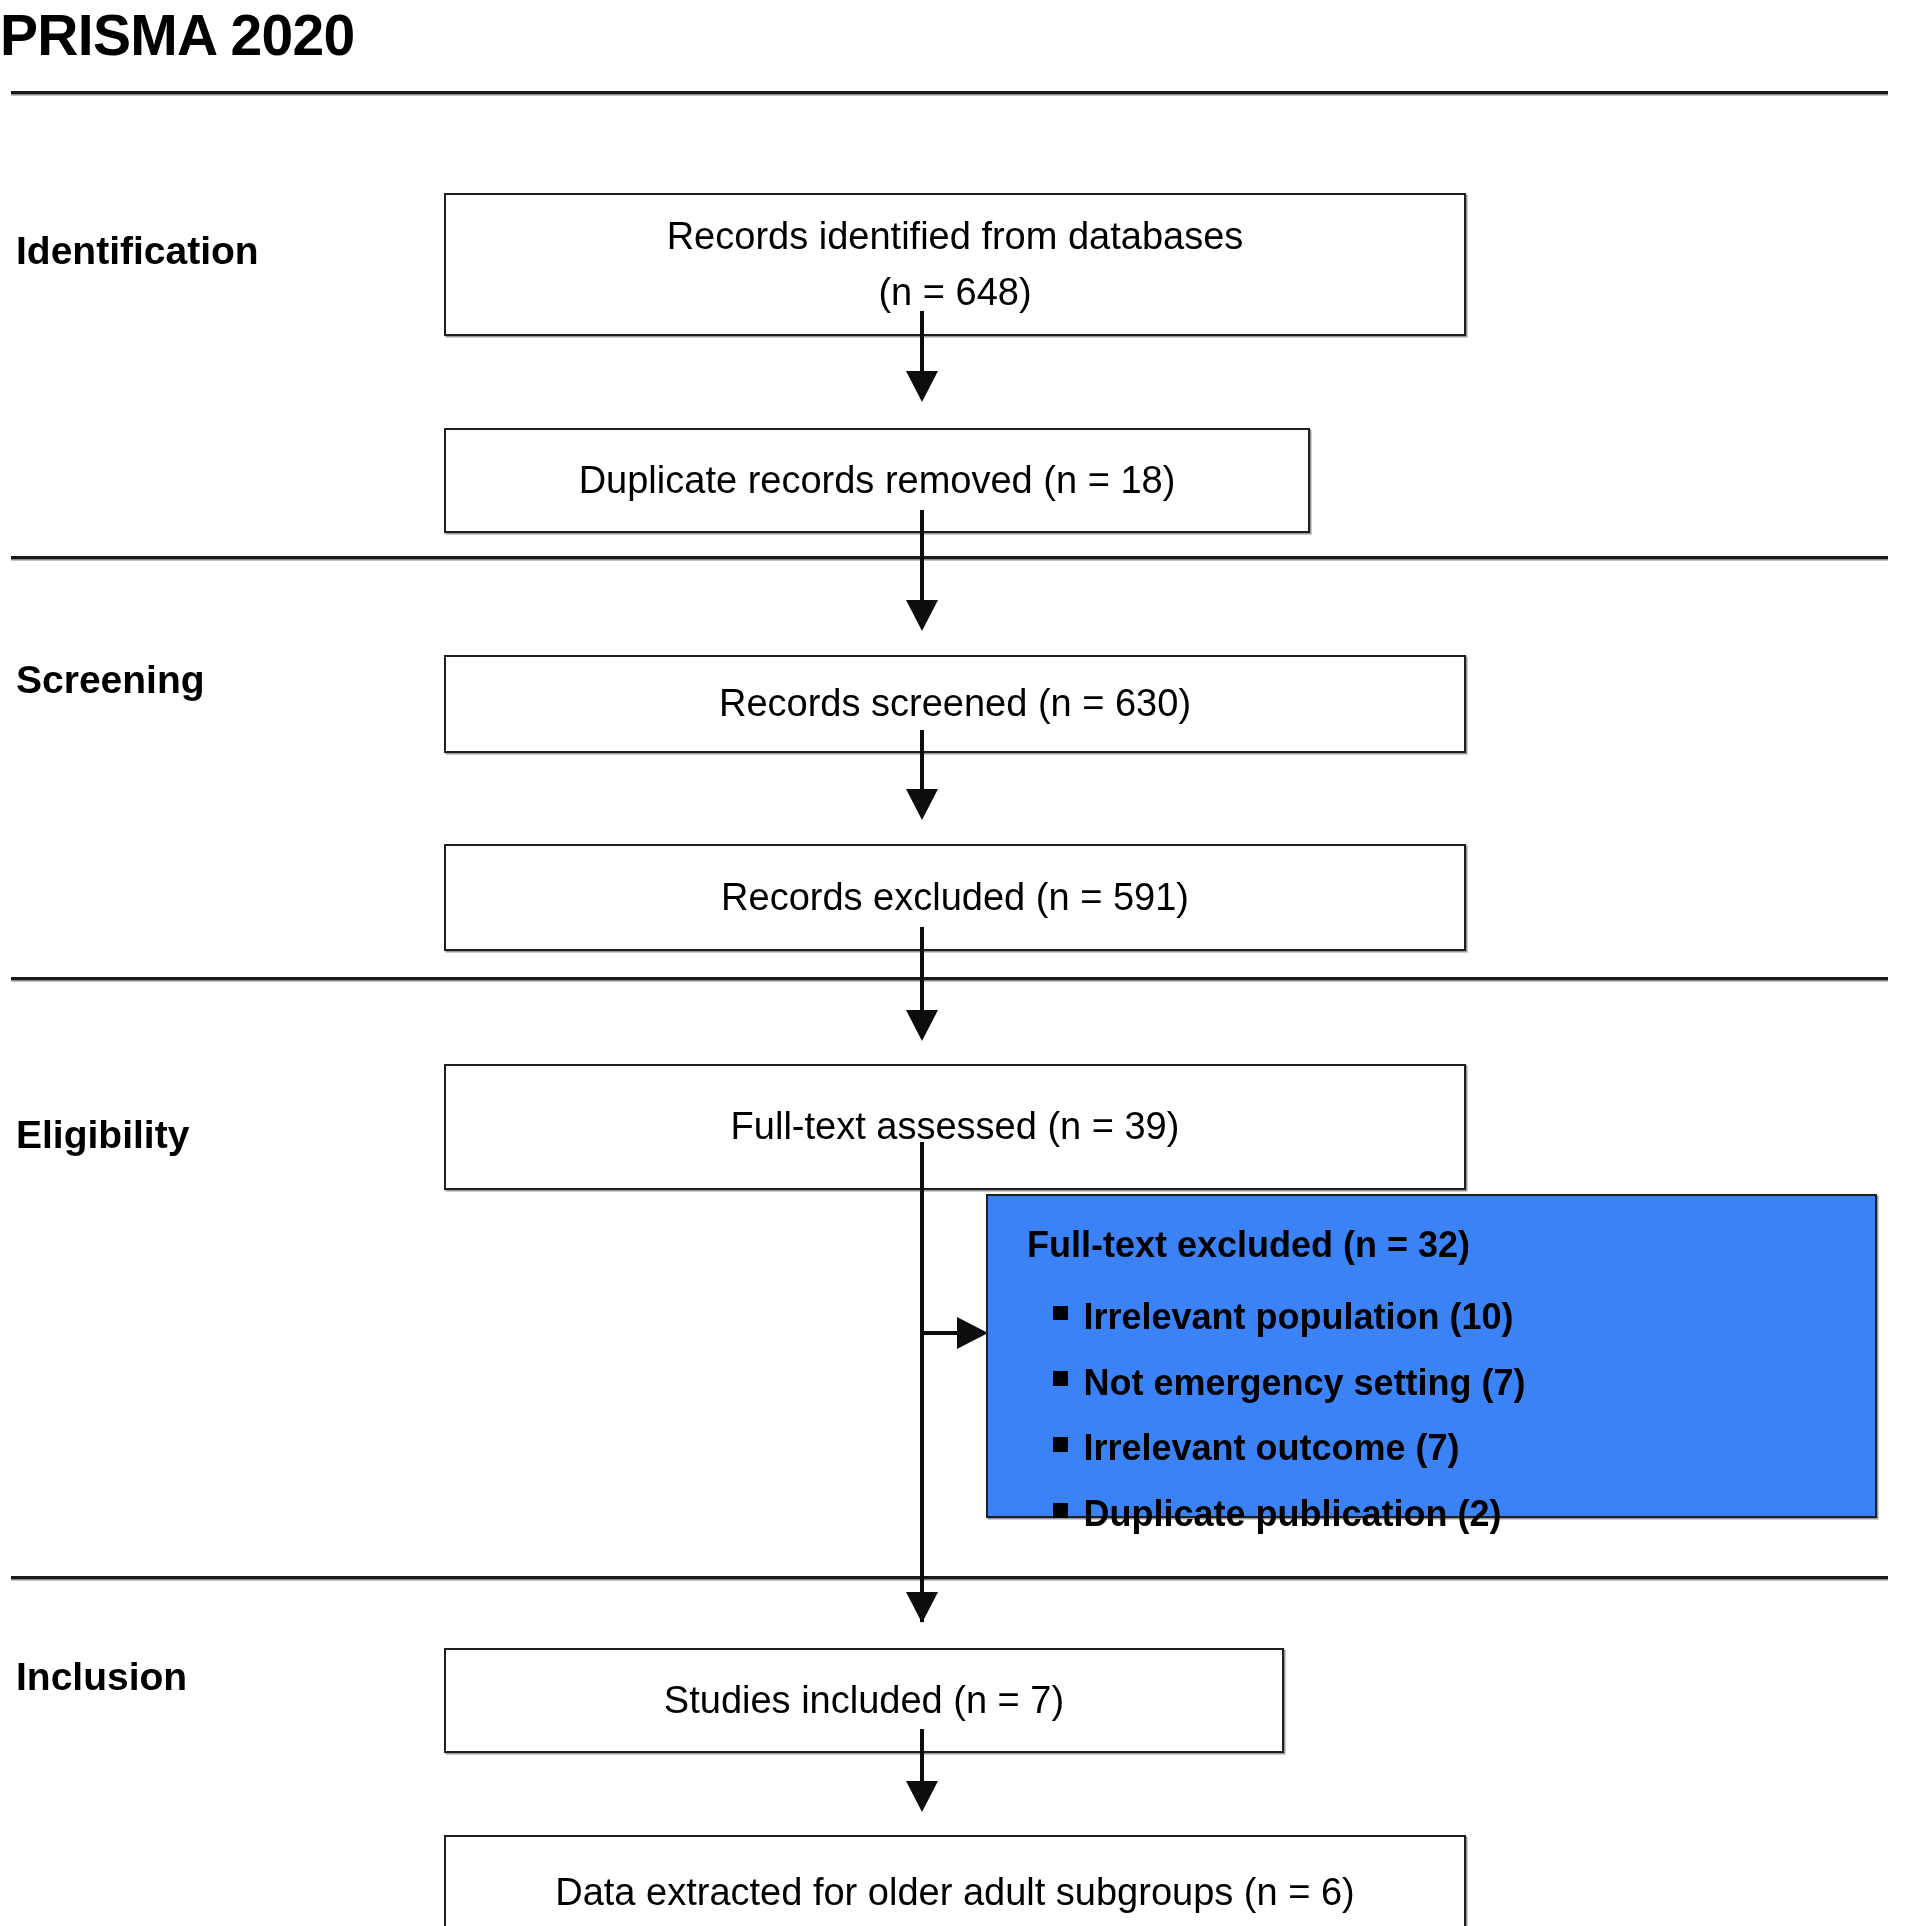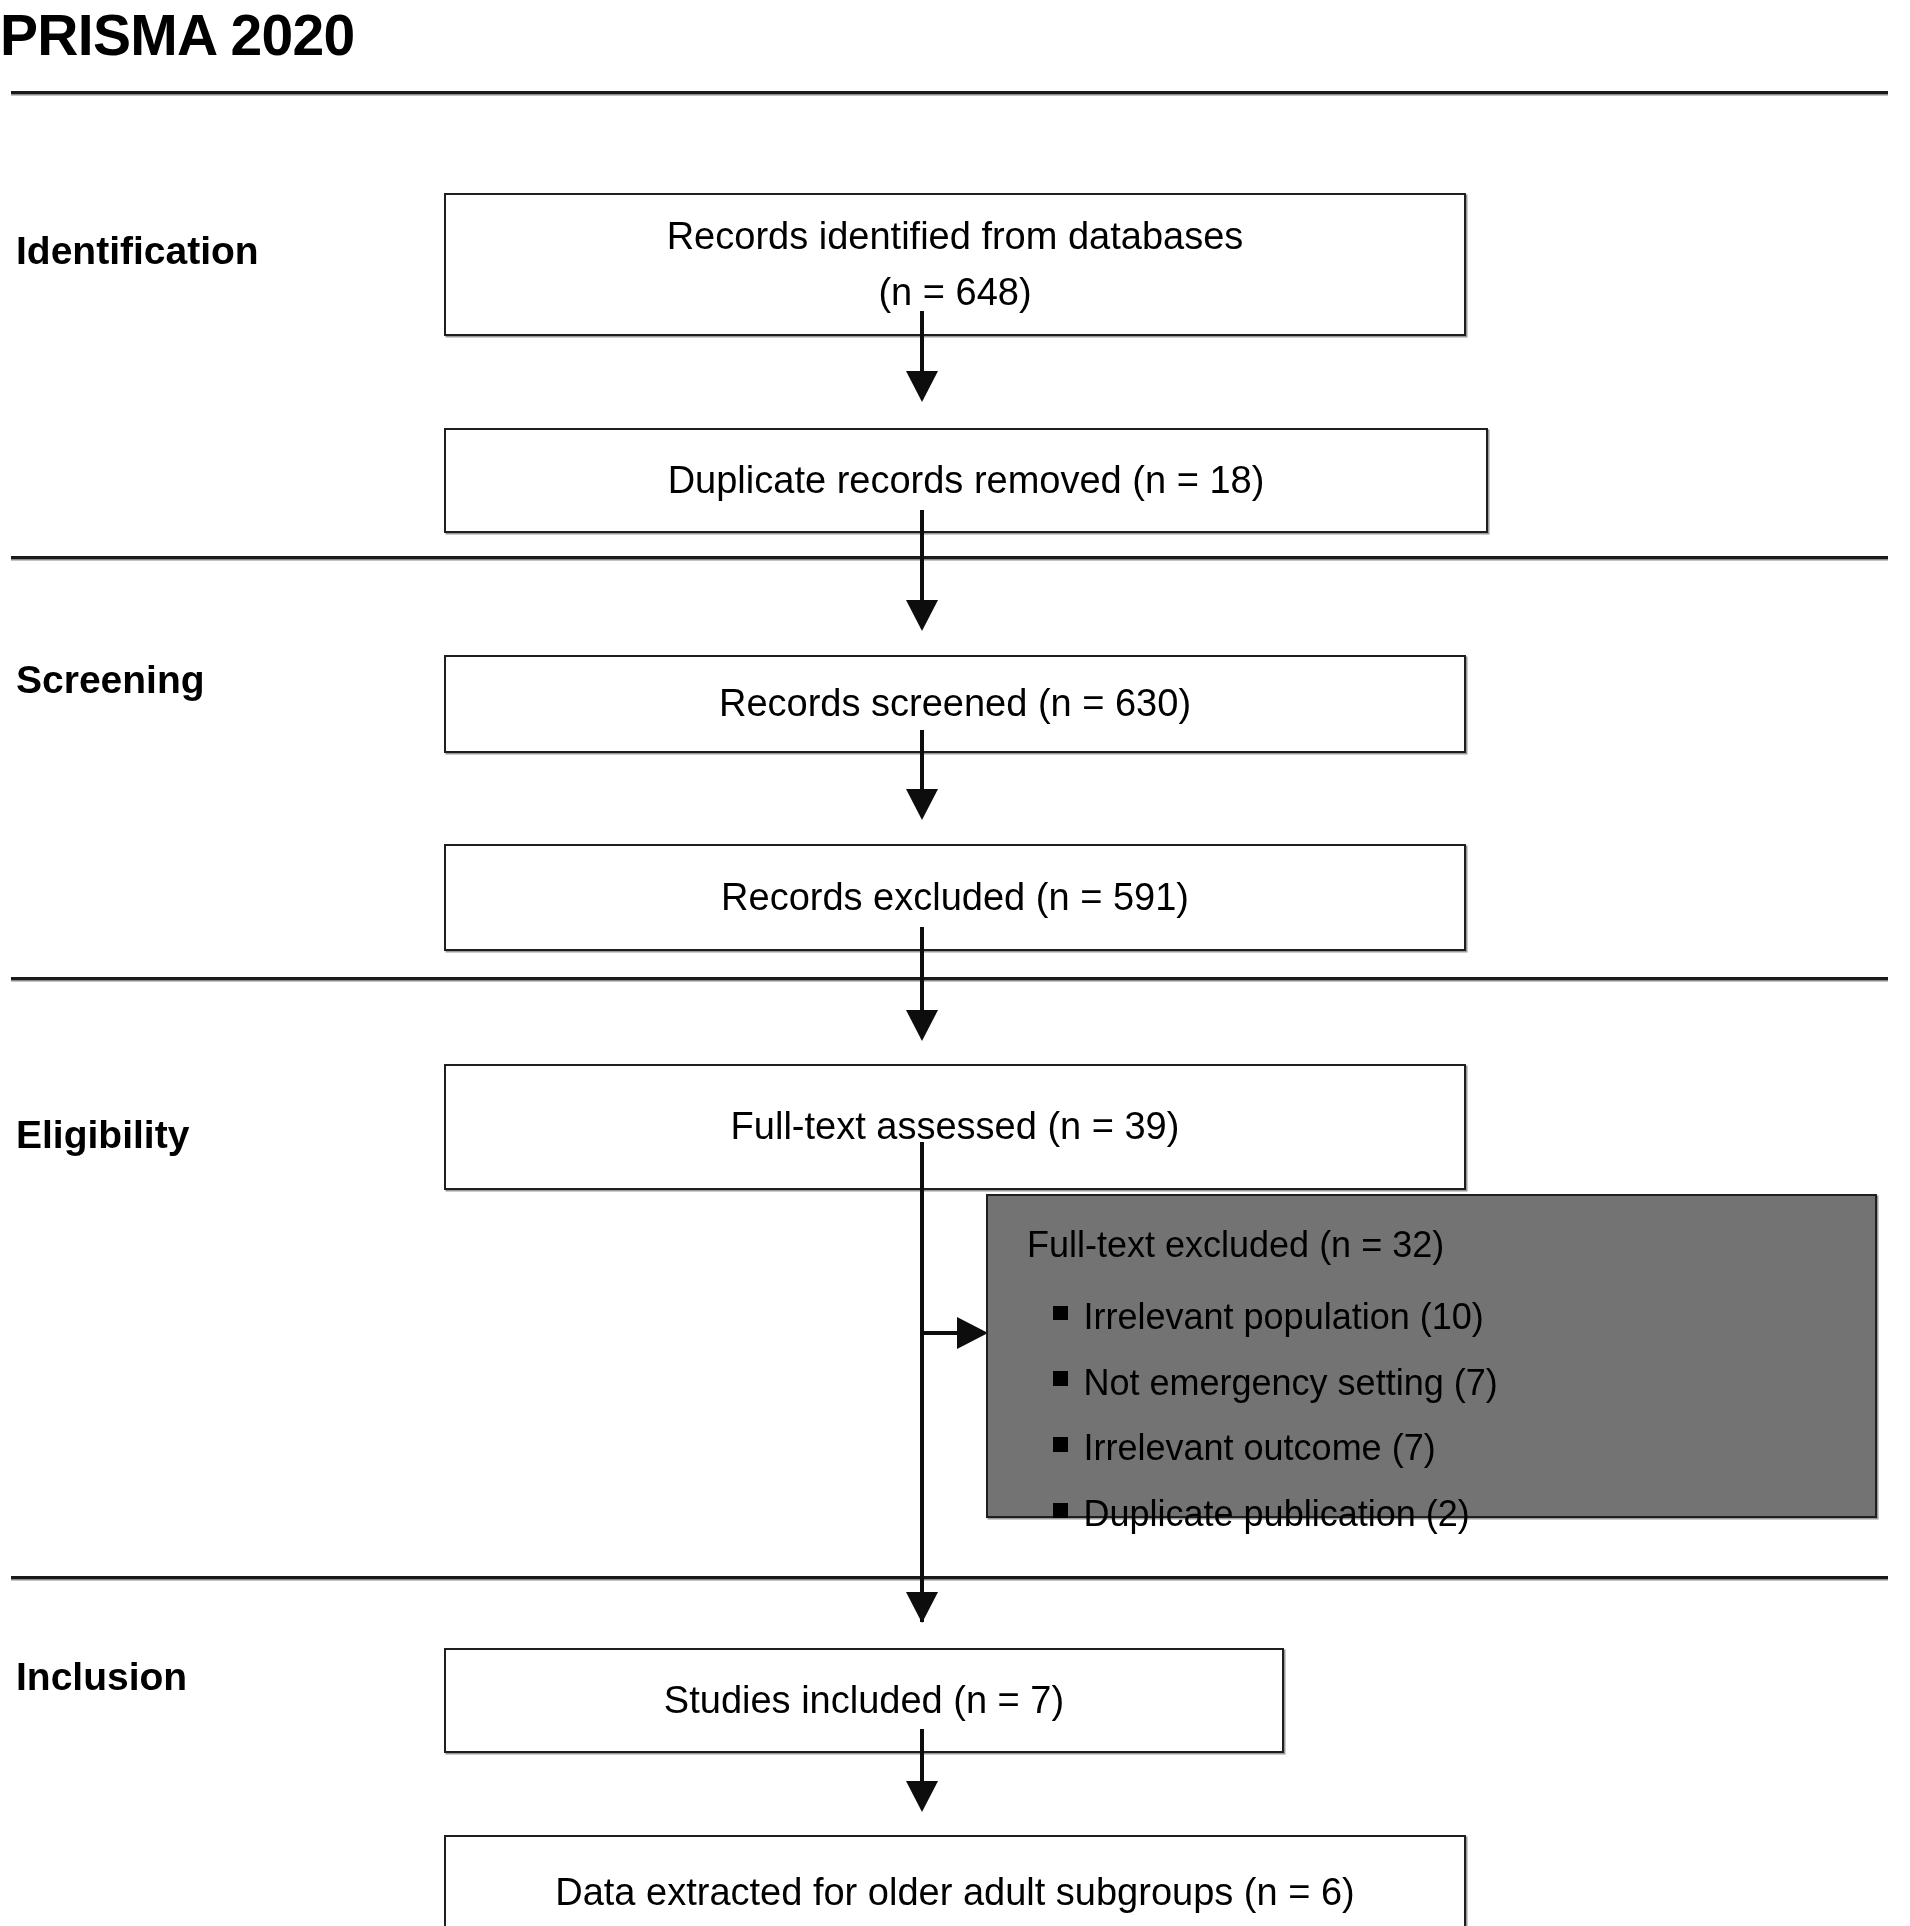--- a/index.html
+++ b/index.html
@@ -70,25 +70,26 @@
     padding: 0 13px;
     margin-top: 24px;
   }
   .box .inner { width: 100%; }
 
   
   .reasons-box {
     position: absolute;
     box-sizing: border-box;
     border: 2.9px solid #1f1f1f;
-    background: #737373;
+    background: #3b82f6;
     box-shadow: 1.5px 1.5px 0 0 #9a9a9a;
     padding: 26px 9px 22px 39px;
     font-size: 36px;
     line-height: 1.3;
+    font-weight: bold;
   }
   .reasons-title {
     font-size: 36px;
     margin-bottom: 25px;
     white-space: nowrap;
   }
   .reasons-list {
     margin: 0;
     padding: 0;
     list-style: none;
@@ -161,21 +162,21 @@
   <div class="box" style="left:444px; top:169px; width:1022px; height:143px;">
     <div class="inner">
       <div>Records identified from databases</div>
       <div>(n = 648)</div>
     </div>
   </div>
 
   <div class="v-line" style="left:920px; top:311px; height:62px;"></div>
   <div class="arrow-down" style="left:906px; top:371px;"></div>
 
-  <div class="box" style="left:444px; top:404px; width:1044px; height:105px;">
+  <div class="box" style="left:444px; top:404px; width:866px; height:105px;">
     <div class="inner">
       <div>Duplicate records removed (n = 18)</div>
     </div>
   </div>
 
   <div class="v-line" style="left:920px; top:510px; height:95px;"></div>
   <div class="arrow-down" style="left:906px; top:600px;"></div>
 
   <div class="box" style="left:444px; top:631px; width:1022px; height:98px;">
     <div class="inner">

